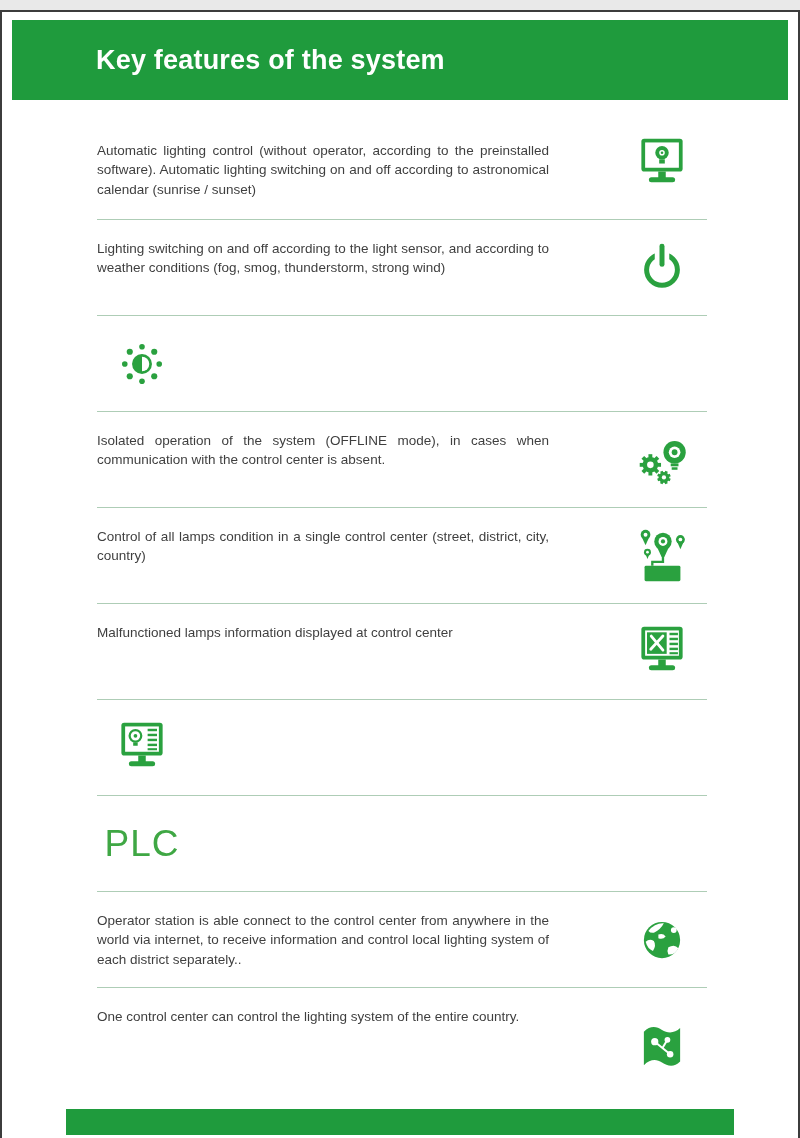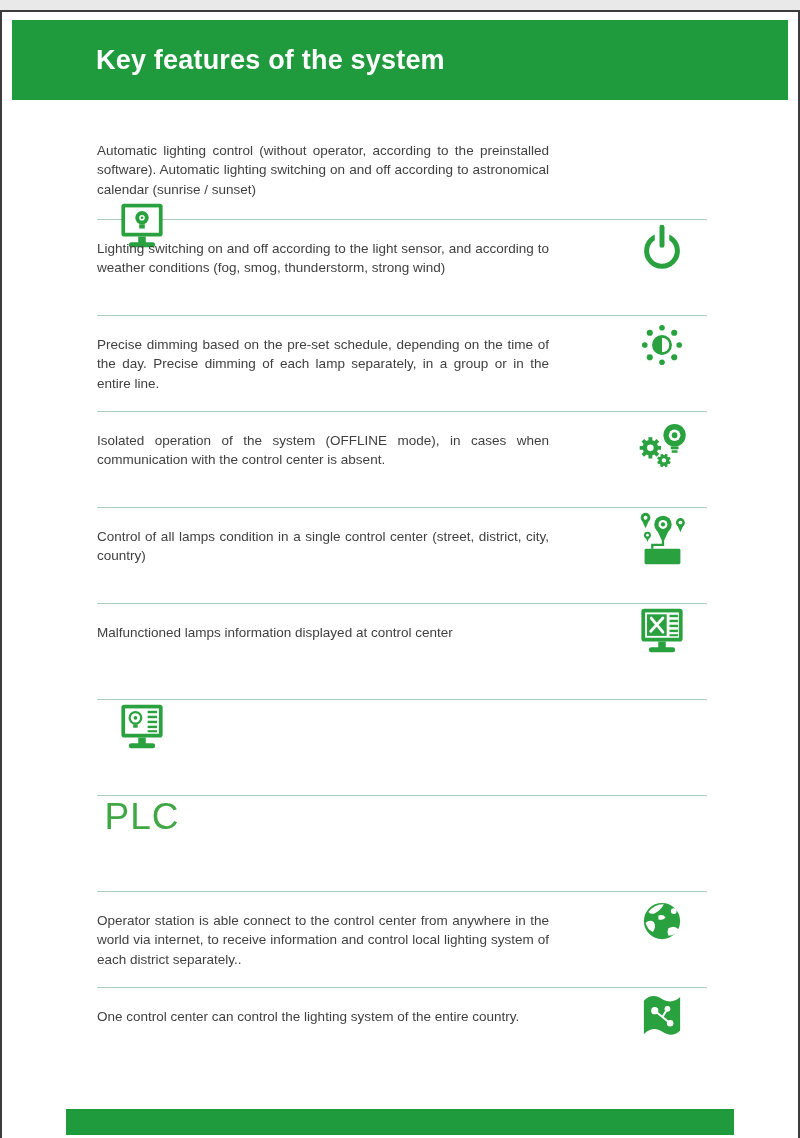--- a/index.html
+++ b/index.html
@@ -16,31 +16,31 @@
     color:#ffffff;font-size:27px;font-weight:bold;padding-left:84px;
     letter-spacing:.2px;
   }
   .content{
     position:absolute;left:95px;top:96px;width:610px;
   }
   .row{
     display:flex;justify-content:space-between;
     border-bottom:1px solid #aecdb6;
   }
-  .row.first{height:111px;flex-direction:column;}
+  .row.first{height:111px;}
   .row.mid{height:95px;}
   .row.last{height:120px;border-bottom:none;}
   .text-cell{
     width:452px;color:#3f3f3f;font-size:13.5px;line-height:1.44;
     text-align:justify;margin:0;
   }
   .row.first .text-cell{padding-top:33px;}
   .row.mid .text-cell, .row.last .text-cell{padding-top:19px;}
   .icon-cell{
-    width:90px;height:100%;display:flex;align-items:flex-start;justify-content:center;
+    width:90px;height:100%;display:flex;align-items:center;justify-content:center;
   }
   .g{fill:#2aa13f;}
   .gs{stroke:#2aa13f;}
   .plc-label{
     color:#3fa744;font-size:37px;font-weight:400;letter-spacing:1px;
   }
   .footer-bar{
     position:absolute;left:64px;right:64px;bottom:11px;height:26px;background:#1f9b3d;
   }
 </style>
@@ -76,21 +76,20 @@
       <div class="icon-cell">
         <svg width="58" height="58" viewBox="0 0 64 64">
           <circle cx="32" cy="34" r="17" fill="none" class="gs" stroke-width="5.5"></circle>
           <rect x="24" y="10" width="16" height="13" fill="#fff"></rect>
           <line x1="32" y1="8" x2="32" y2="28" class="gs" stroke-width="5.5" stroke-linecap="round"></line>
         </svg>
       </div>
     </div>
 
     <div class="row mid">
-      <p class="text-cell">Precise dimming based on the pre-set schedule, depending on the time of the day. Precise dimming of each lamp separately, in a group or in the entire line.</p>
       <div class="icon-cell">
         <svg width="58" height="58" viewBox="0 0 64 64">
           <circle cx="32" cy="32" r="11" class="g"></circle>
           <path d="M32 24 A8 8 0 0 1 32 40 Z" fill="#fff"></path>
           <circle cx="32" cy="13" r="3.1" class="g"></circle>
           <circle cx="32" cy="51" r="3.1" class="g"></circle>
           <circle cx="13" cy="32" r="3.1" class="g"></circle>
           <circle cx="51" cy="32" r="3.1" class="g"></circle>
           <circle cx="45.5" cy="18.5" r="3.4" class="g"></circle>
           <circle cx="18.5" cy="18.5" r="3.4" class="g"></circle>

